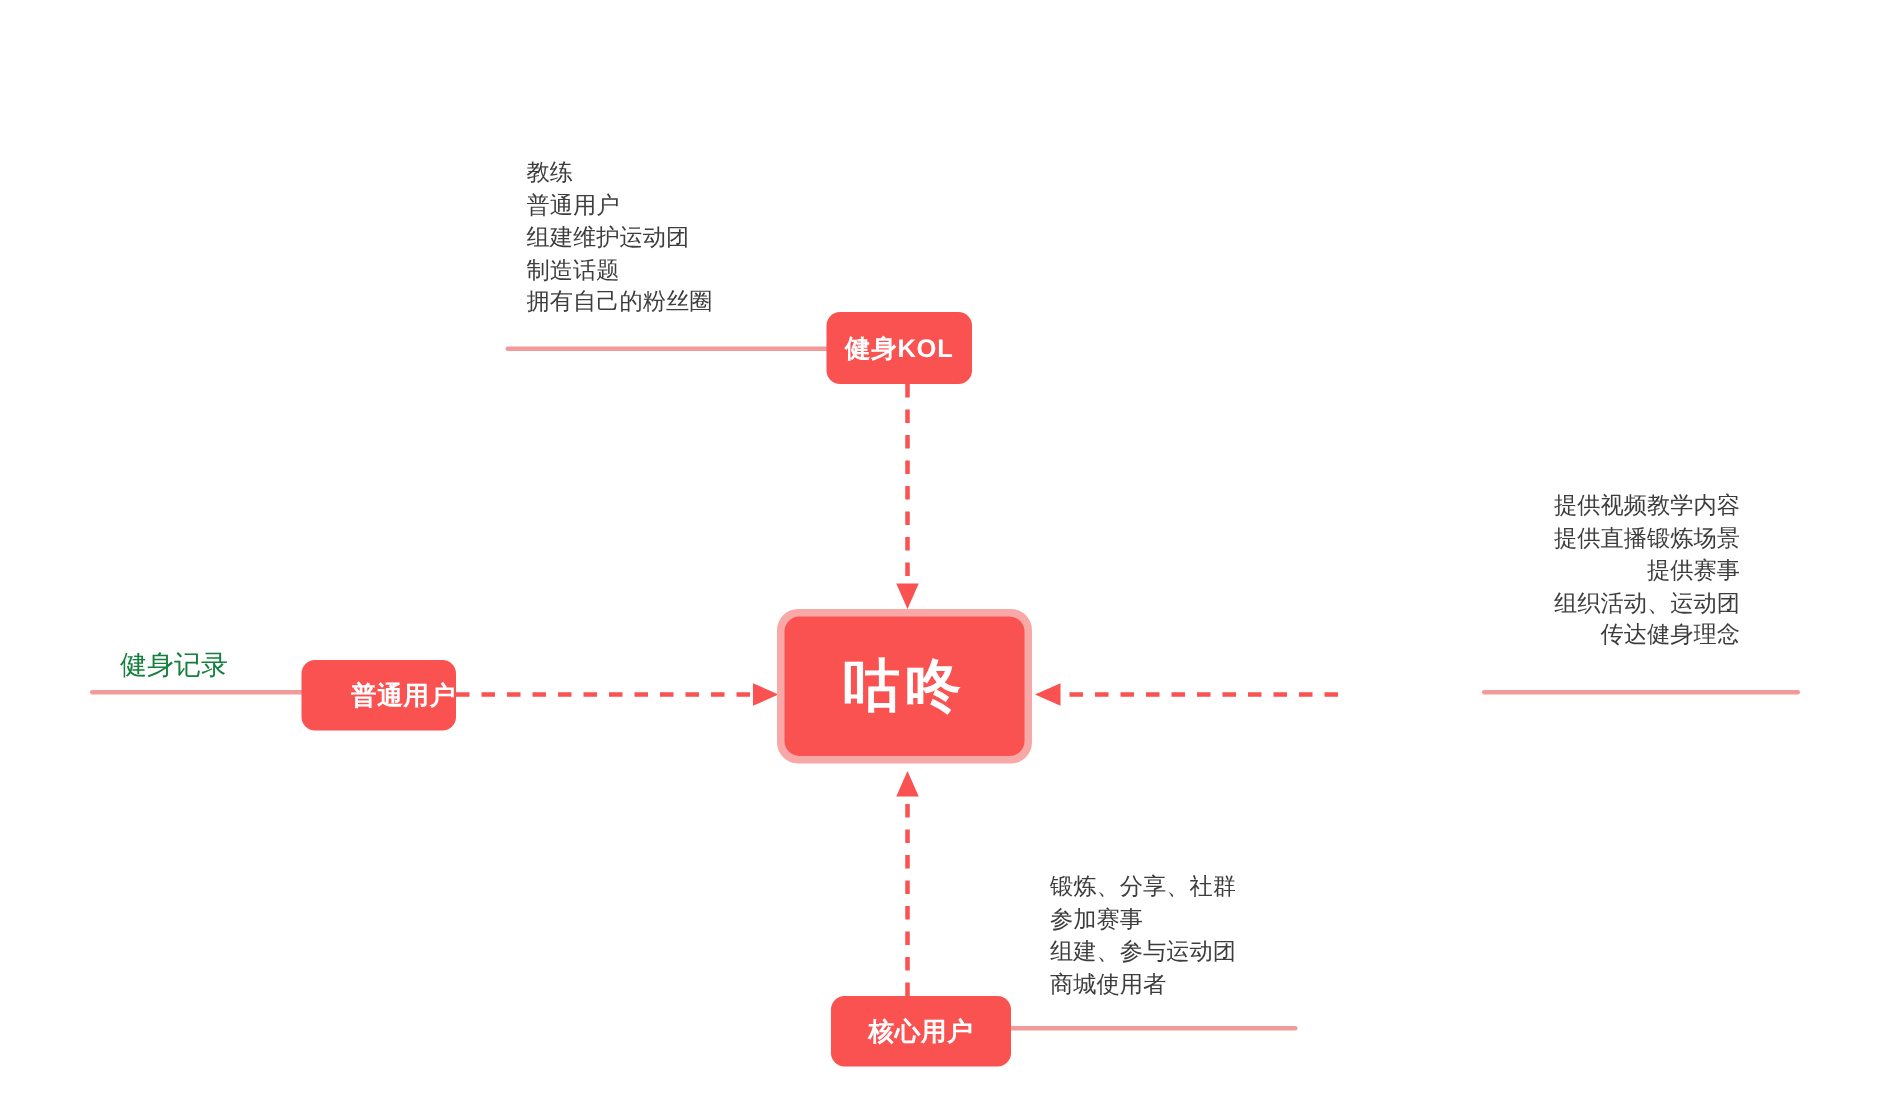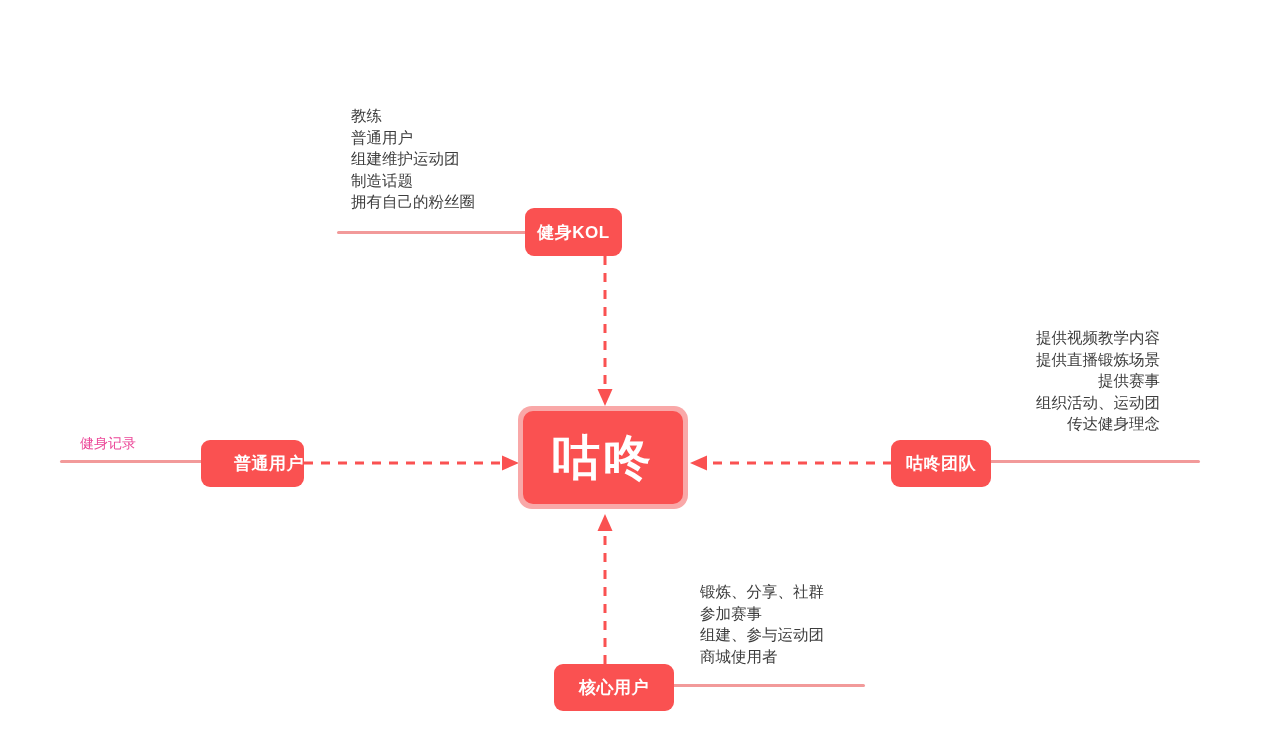--- a/index.html
+++ b/index.html
@@ -52,21 +52,21 @@
   }
   .core-inner {
     width: 100%;
     height: 100%;
     background: #fa5151;
     border-radius: 10px;
     display: flex;
     align-items: center;
     justify-content: center;
     color: #ffffff;
-    font-size: 48px;
+    font-size: 38px;
     font-weight: 700;
     letter-spacing: 3px;
     box-sizing: border-box;
   }
 
   
   .rule {
     position: absolute;
     height: 3px;
     background: #f29a9a;
@@ -80,23 +80,23 @@
     font-size: 15.5px;
     line-height: 21.5px;
     color: #3d3d3d;
     white-space: nowrap;
     z-index: 3;
   }
   .detail.right-align { text-align: right; }
 
   .label-text {
     position: absolute;
-    font-size: 14px;
+    font-size: 18px;
     line-height: 21.5px;
-    color: #ec4899;
+    color: #15803d;
     white-space: nowrap;
     z-index: 3;
   }
 
   
   .conn {
     position: absolute;
     z-index: 3;
   }
   .conn svg { display: block; overflow: visible; }
@@ -108,21 +108,21 @@
 
   <div class="detail" style="left:351px; top:70px;">
     <div>教练</div>
     <div>普通用户</div>
     <div>组建维护运动团</div>
     <div>制造话题</div>
     <div>拥有自己的粉丝圈</div>
   </div>
   <div class="rule" style="left:337px; top:196px; width:218px;"></div>
 
-  <div class="node" id="node-kol" style="left:525px; top:173px; width:97px; height:48px;text-align:center;">
+  <div class="node" id="node-kol" style="left:551px; top:173px; width:97px; height:48px;text-align:center;">
     <span>健身KOL</span>
   </div>
 
   <div class="conn" style="left:595px; top:221px;">
     <svg width="20" height="150" viewBox="0 0 20 150">
       <line x1="10" y1="0" x2="10" y2="135" stroke="#fa5151" stroke-width="3" stroke-dasharray="9 8" stroke-linecap="butt"></line>
       <polygon points="10,150 2.5,133 17.5,133" fill="#fa5151"></polygon>
     </svg>
   </div>
 
@@ -144,23 +144,20 @@
 
   <div class="detail right-align" style="left:1036px; top:292px;">
     <div>提供视频教学内容</div>
     <div>提供直播锻炼场景</div>
     <div>提供赛事</div>
     <div>组织活动、运动团</div>
     <div>传达健身理念</div>
   </div>
   <div class="rule" style="left:988px; top:425px; width:212px;"></div>
 
-  <div class="node" id="node-team" style="left:891px; top:405px; width:100px; height:47px;">
-    <span>咕咚团队</span>
-  </div>
 
   <div class="conn" style="left:690px; top:418px;">
     <svg width="202" height="20" viewBox="0 0 202 20">
       <line x1="202" y1="10" x2="17" y2="10" stroke="#fa5151" stroke-width="3" stroke-dasharray="9 8" stroke-linecap="butt"></line>
       <polygon points="0,10 17,2.5 17,17.5" fill="#fa5151"></polygon>
     </svg>
   </div>
 
   <div class="detail" style="left:700px; top:546px;">
     <div>锻炼、分享、社群</div>

